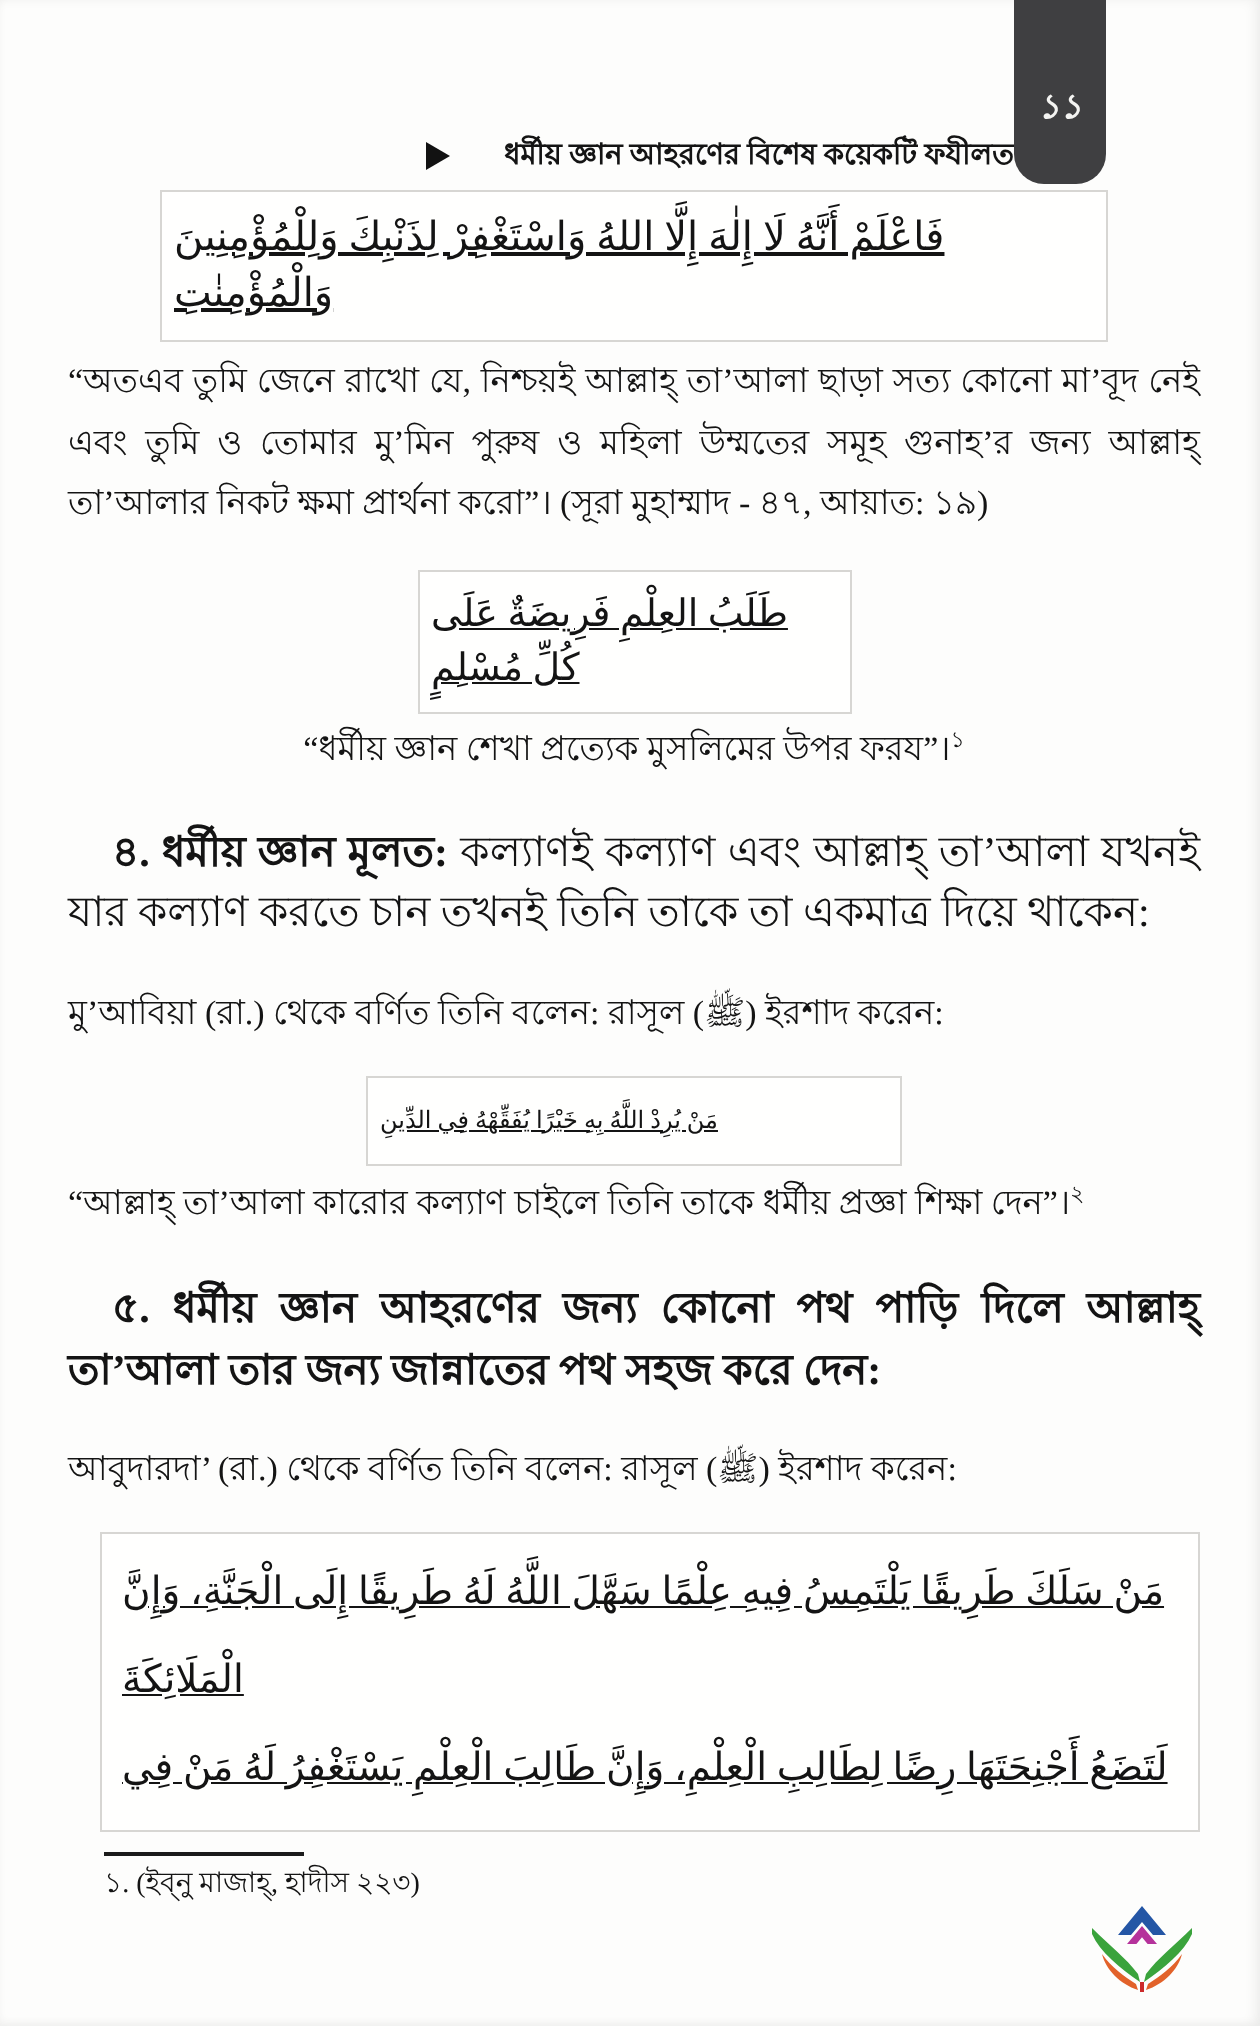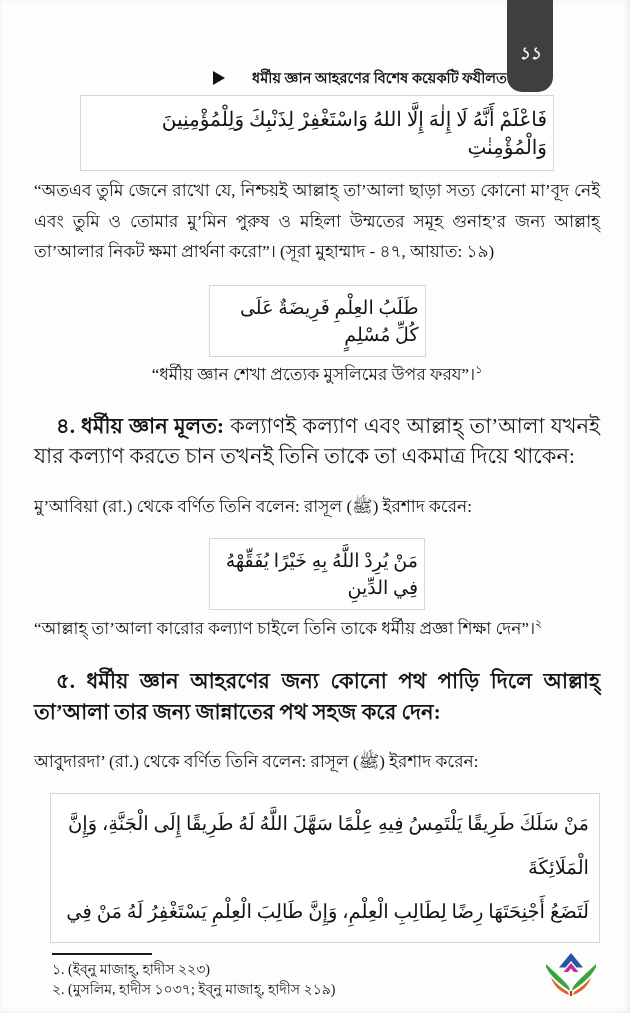--- a/index.html
+++ b/index.html
@@ -28,26 +28,26 @@
     font-size:14.5px;font-weight:bold;line-height:20px;
   }
   .tri-icon{
     width:0;height:0;flex:0 0 auto;
     border-top:7px solid transparent;border-bottom:7px solid transparent;
     border-left:12px solid #121212;
   }
 
   
   .abox{
-    border:1px solid #d7d6d3;background:#fffffe;text-align:right;
-    direction:rtl;box-sizing:border-box;
+    border:1px solid #d7d6d3;background:#fffffe;text-align:left;
+    direction:rtl;box-sizing:border-box;text-decoration:underline;
   }
   .abox1{width:474px;margin:7px auto 0;padding:9px 6px;font-size:20px;line-height:28px;}
   .abox2{width:217px;margin:7px auto 0;padding:8px 6px;font-size:19px;line-height:27px;}
-  .abox3{width:216px;margin:5px auto 0;padding:8px 6px;font-size:19px;line-height:27px;}
+  .abox3{width:268px;margin:5px auto 0;padding:8px 6px;font-size:12px;line-height:27px;}
   .abox4{margin:10px 0 0 16px;padding:8px 10px;font-size:19.5px;line-height:44px;}
 
   
   .para{font-size:17px;line-height:30.5px;text-align:justify;margin-top:5px;}
   .narrator{font-size:17px;line-height:28px;margin-top:10px;}
   .narrator-3{margin-top:12px;}
   .ctrans{text-align:center;font-size:17px;line-height:28px;margin-top:4px;}
   .sec{font-size:21px;line-height:30.5px;text-indent:22px;text-align:justify;margin-top:22px;}
   .sec .lead{font-weight:bold;}
   .sec-bold{font-weight:bold;}
@@ -106,21 +106,20 @@
 
     <div class="abox abox4">
       <div>مَنْ سَلَكَ طَرِيقًا يَلْتَمِسُ فِيهِ عِلْمًا سَهَّلَ اللَّهُ لَهُ طَرِيقًا إِلَى الْجَنَّةِ، وَإِنَّ الْمَلَائِكَةَ</div>
       <div>لَتَضَعُ أَجْنِحَتَهَا رِضًا لِطَالِبِ الْعِلْمِ، وَإِنَّ طَالِبَ الْعِلْمِ يَسْتَغْفِرُ لَهُ مَنْ فِي</div>
     </div>
 
     <hr class="footrule">
 
     <div class="footnotes">
       <div>১. (ইব্‌নু মাজাহ্, হাদীস ২২৩)</div>
-      <div>২. (মুসলিম, হাদীস ১০৩৭; ইব্‌নু মাজাহ্, হাদীস ২১৯)</div>
     </div>
 
   </div>
 
   <svg class="logo" viewBox="0 0 54 48" xmlns="http://www.w3.org/2000/svg">
     <path d="M2,14 C11,23 19,29 25,37 L26,41 C16,34 6,26 2,17 Z" fill="#3aa33c"></path>
     <path d="M52,14 C43,23 35,29 29,37 L28,41 C38,34 48,26 52,17 Z" fill="#3aa33c"></path>
     <path d="M7,27 C12,34 18,38 24,42 L25,45 C16,42 9,35 7,27 Z" fill="#e2622a"></path>
     <path d="M47,27 C42,34 36,38 30,42 L29,45 C38,42 45,35 47,27 Z" fill="#e2622a"></path>
     <path d="M27,41 L27,46" stroke="#cc2b2b" stroke-width="2"></path>

